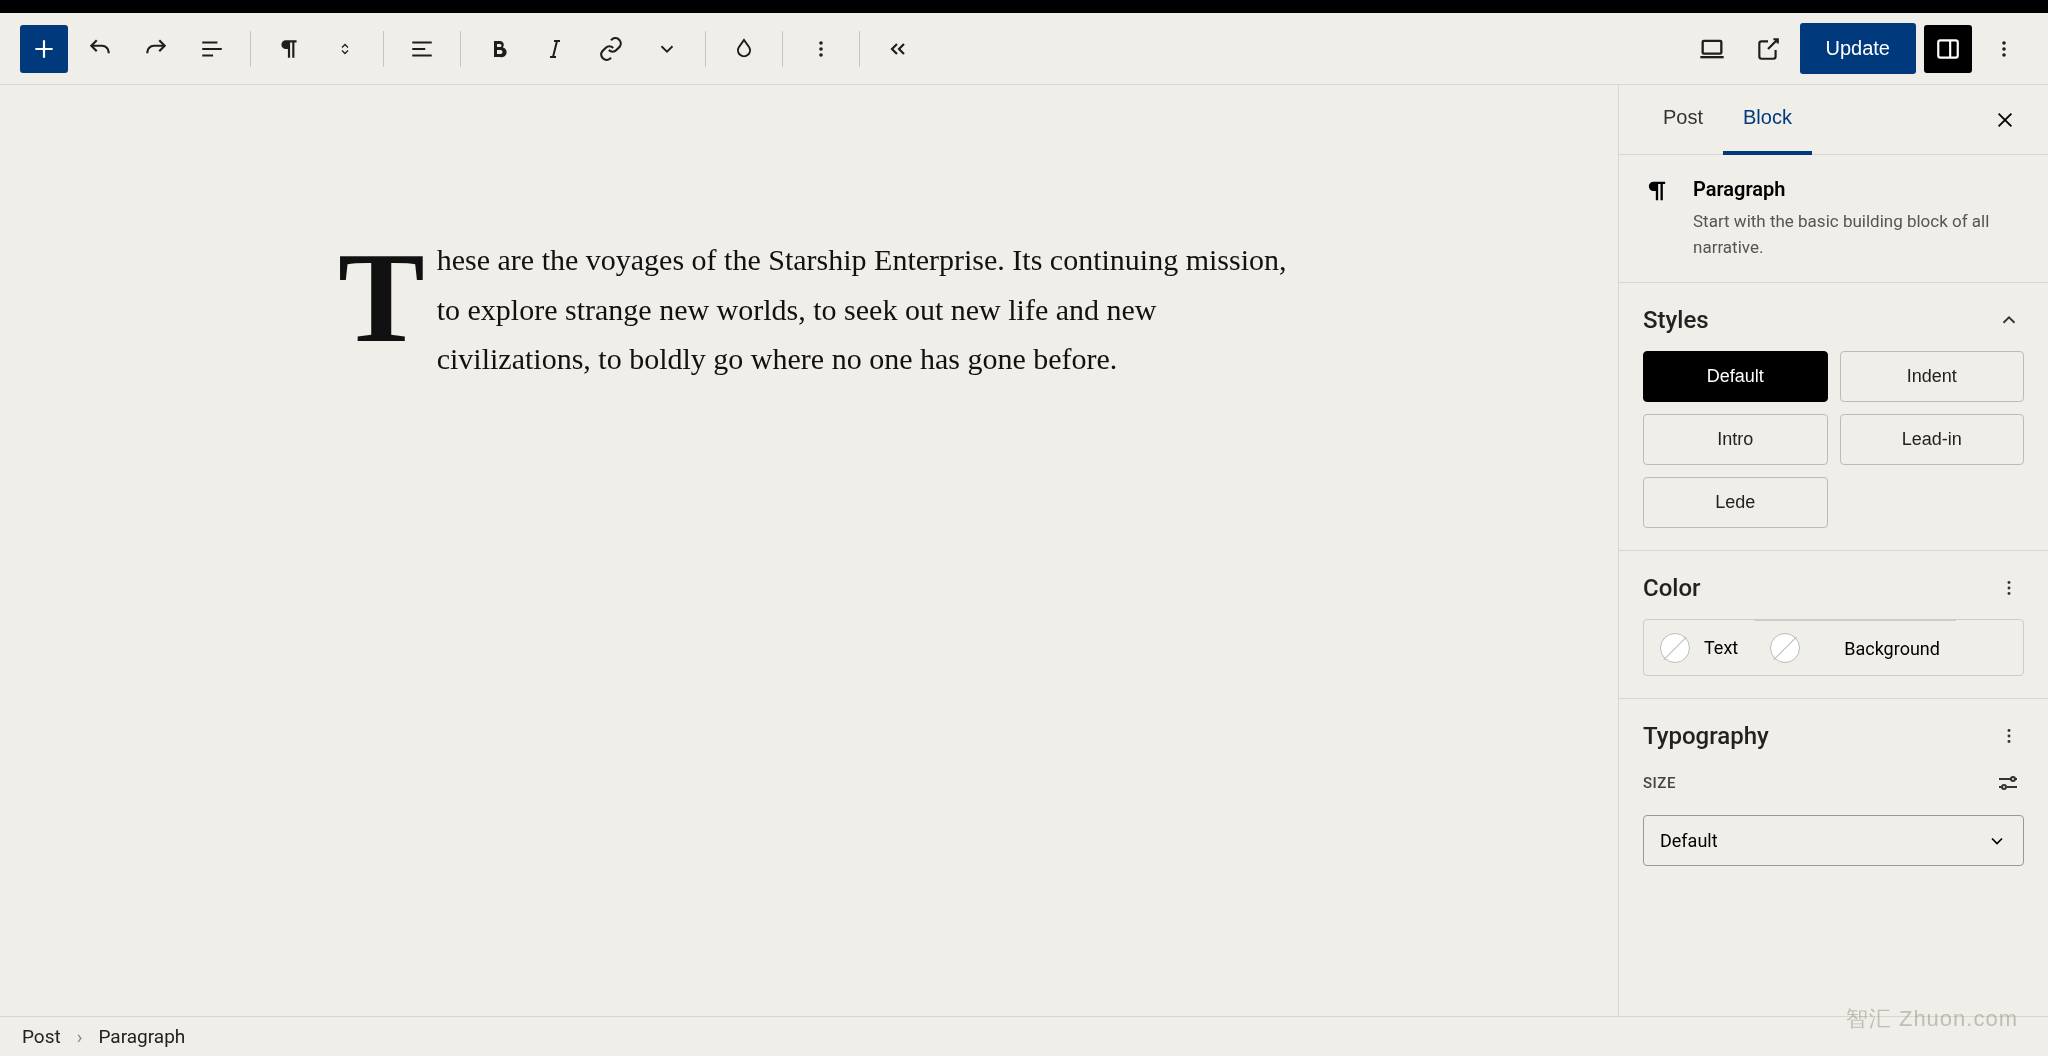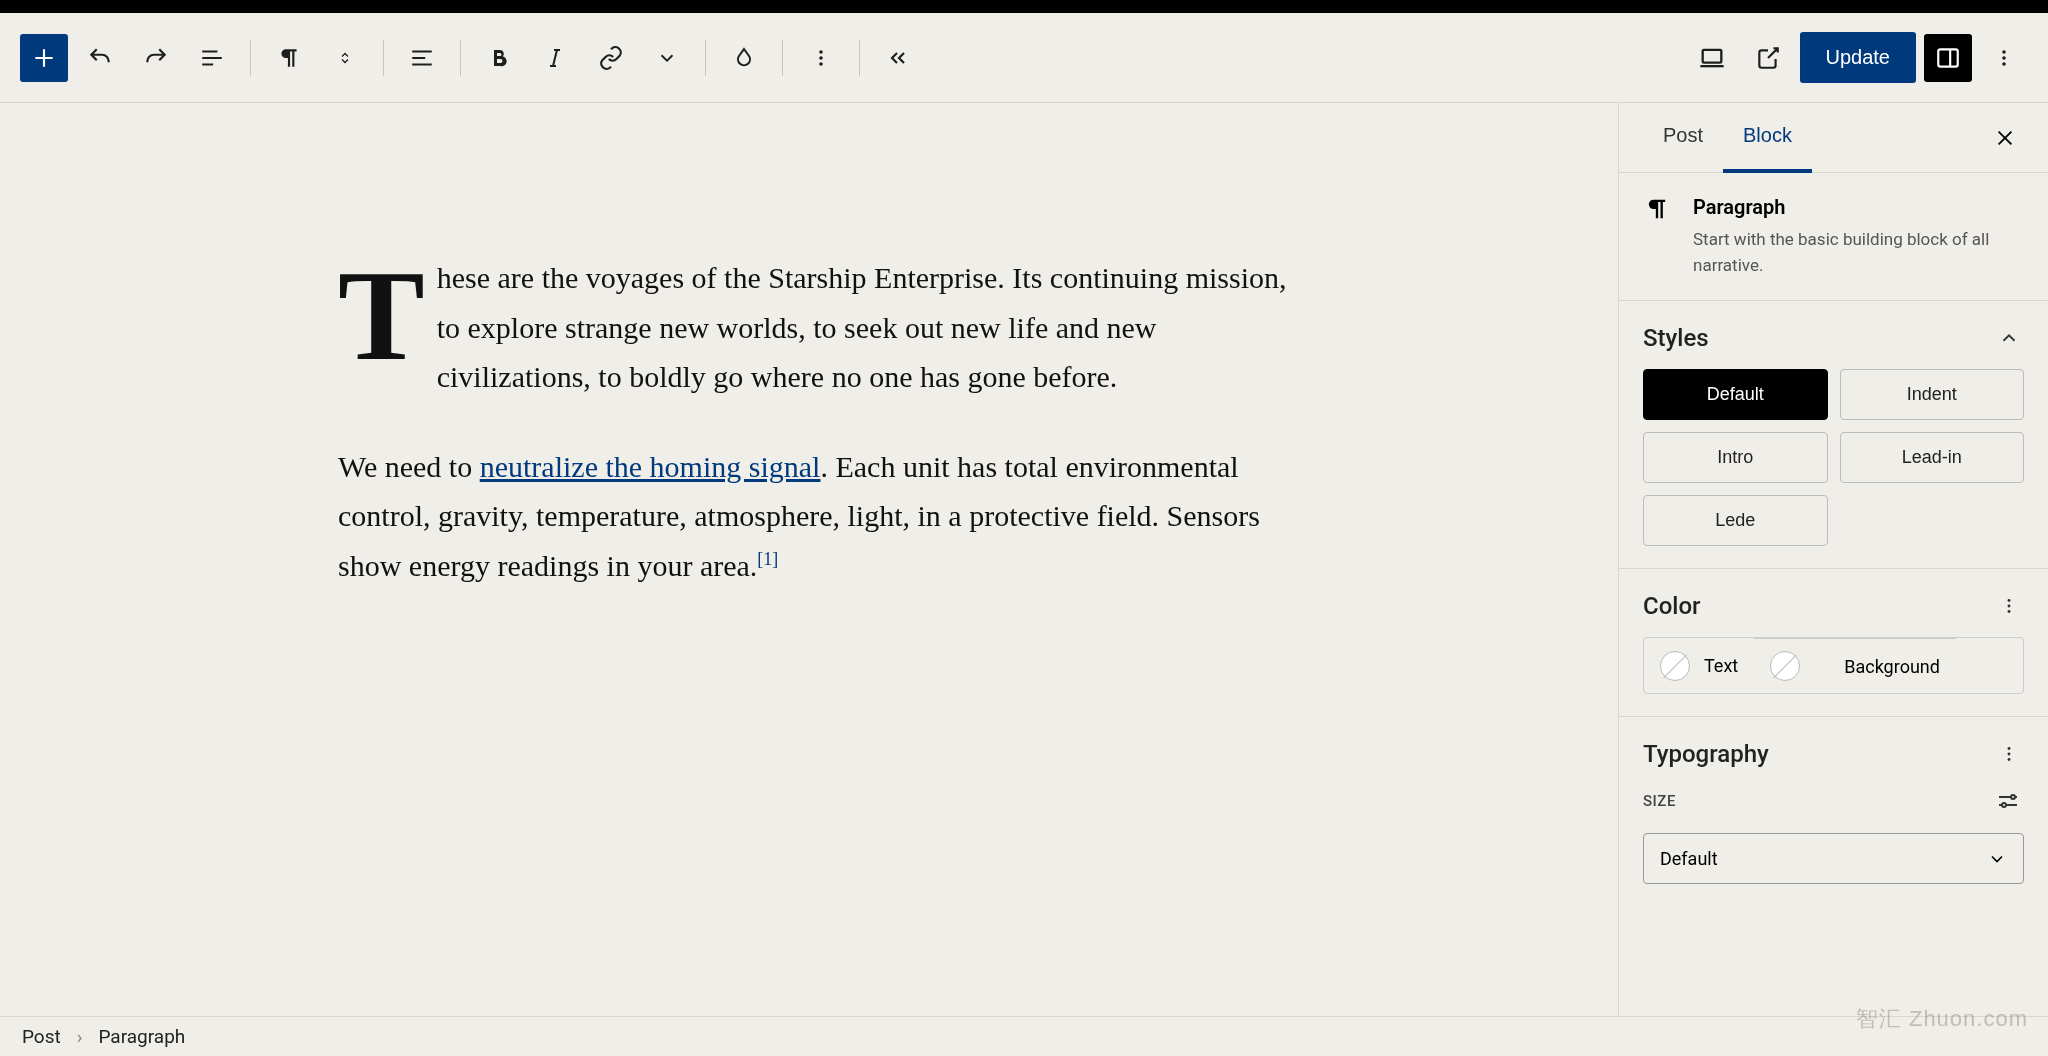--- a/index.html
+++ b/index.html
@@ -1,20 +1,20 @@
 <!DOCTYPE html>
 <html><head>
 <meta charset="utf-8">
 <style>
   * { box-sizing: border-box; margin: 0; padding: 0; }
   html, body { width: 2048px; height: 1056px; font-family: -apple-system, BlinkMacSystemFont, "Segoe UI", Roboto, sans-serif; background: #000; overflow: hidden; }
   .viewport { position: absolute; top: 13px; left: 0; width: 2048px; height: 1043px; background: #f0eee8; display: flex; flex-direction: column; }
   
   
-  .topbar { height: 90px; border-bottom: 1px solid #d8d6d0; display: flex; align-items: center; padding: 0 20px; }
+  .topbar { height: 72px; border-bottom: 1px solid #d8d6d0; display: flex; align-items: center; padding: 0 20px; }
   .tb-left { display: flex; align-items: center; gap: 8px; }
   .tb-right { margin-left: auto; display: flex; align-items: center; gap: 8px; }
   .tb-btn { width: 48px; height: 48px; display: flex; align-items: center; justify-content: center; border: none; background: transparent; cursor: pointer; border-radius: 3px; color: #1e1e1e; }
   .tb-btn.primary { background: #003a7d; color: #fff; width: 48px; height: 48px; }
   .tb-btn.filled { background: #000; color: #fff; }
   .tb-sep { width: 1px; height: 36px; background: #c8c6c0; margin: 0 6px; }
   .update-btn { background: #003a7d; color: #fff; border: none; padding: 14px 26px; font-size: 20px; font-weight: 500; border-radius: 3px; cursor: pointer; }
   
   .stacked { display: flex; flex-direction: column; gap: -2px; }
   .stacked svg:first-child { margin-bottom: -6px; }
@@ -56,21 +56,21 @@
   .swatch::after { content: ''; position: absolute; width: 32px; height: 1px; background: #bbb; top: 14px; left: -2px; transform: rotate(-45deg); }
   
   .select-box { border: 1px solid #999; border-radius: 4px; padding: 14px 16px; display: flex; justify-content: space-between; align-items: center; font-size: 18px; cursor: pointer; background: #f0eee8; }
   
   .icon-btn-sm { border: none; background: none; cursor: pointer; padding: 4px; color: #333; }
   
   
   .breadcrumb { height: 40px; border-top: 1px solid #d8d6d0; display: flex; align-items: center; gap: 16px; padding: 0 22px; font-size: 19px; color: #222; }
   .breadcrumb .sep { color: #888; }
   
-  .watermark { position: absolute; bottom: 22px; right: 20px; font-size: 22px; color: rgba(150,150,140,0.55); font-family: sans-serif; letter-spacing: 1px; pointer-events: none; }
+  .watermark { position: absolute; bottom: 22px; right: 30px; font-size: 22px; color: rgba(150,150,140,0.55); font-family: sans-serif; letter-spacing: 1px; pointer-events: none; }
   
   svg { display: block; }
 </style>
 </head>
 <body>
 
 <div class="viewport">
 
   <div class="topbar">
     <div class="tb-left">
@@ -185,23 +185,20 @@
             <circle cx="12" cy="18" r="1.8"></circle>
           </svg>
       </button>
     </div>
   </div>
 
   <div class="main">
     <div class="editor">
       <div class="content">
         <p class="dropcap">These are the voyages of the Starship Enterprise. Its continuing mission, to explore strange new worlds, to seek out new life and new civilizations, to boldly go where no one has gone before.</p>
-        <p>
-          <span>We need to </span><a href="#">neutralize the homing signal</a><span>. Each unit has total environmental control, gravity, temperature, atmosphere, light, in a protective field. Sensors show energy readings in your area.</span><sup>[1]</sup>
-        </p>
       </div>
     </div>
 
     <aside class="sidebar">
       <div class="sb-tabs">
         <button class="sb-tab">Post</button>
         <button class="sb-tab active">Block</button>
         <button class="sb-close">
           <svg width="22" height="22" viewBox="0 0 24 24" fill="none" stroke="currentColor" stroke-width="2">
               <path d="M5 5l14 14M19 5L5 19"></path>

